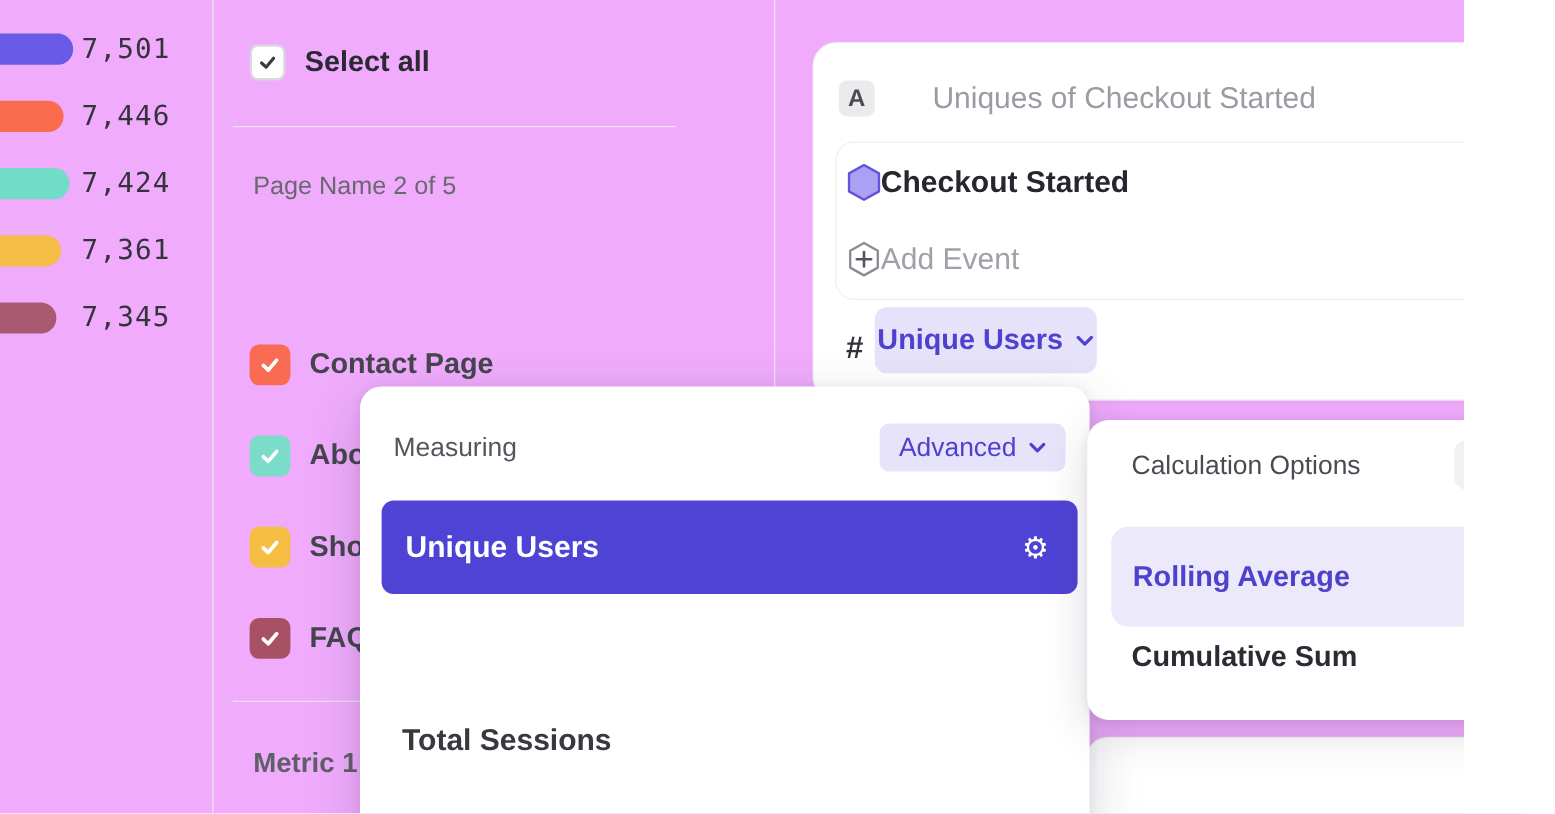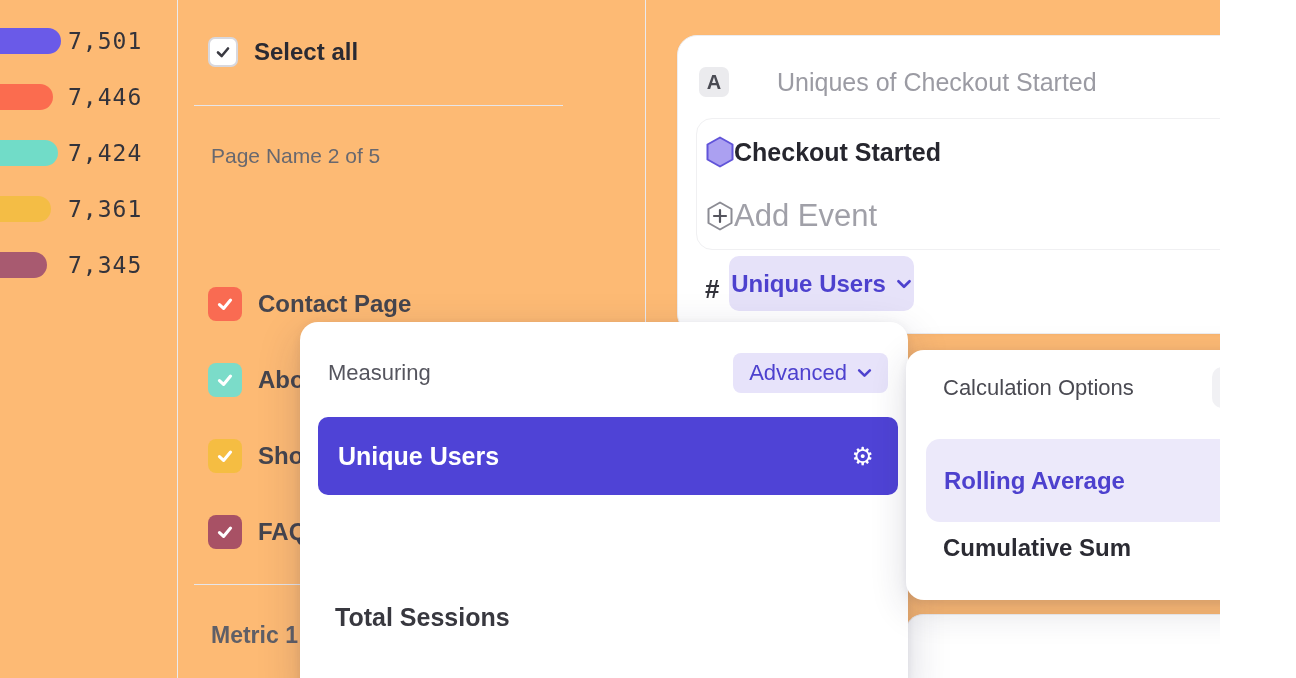--- a/index.html
+++ b/index.html
@@ -1,16 +1,16 @@
 <!DOCTYPE html>
 <html><head>
 <meta charset="utf-8">
 <style>
   html,body{margin:0;padding:0;background:#fff;}
-  #screen{position:relative;width:1220px;height:678px;background:#fdba74;overflow:hidden;
+  #screen{position:relative;width:1220px;height:678px;background:#f0abfc;overflow:hidden;
           font-family:"Liberation Sans",sans-serif;color:#2b2b33;}
 
   
   .vdiv{position:absolute;top:0;bottom:0;width:1px;background:#eaeaee;}
   .legend-bar{position:absolute;left:0;height:26px;border-radius:0 13px 13px 0;}
   .legend-val{position:absolute;left:68px;height:26px;display:flex;align-items:center;
               font-family:"DejaVu Sans Mono",monospace;font-size:23px;letter-spacing:1px;color:#33333b;}
 
   
   .check-row{position:absolute;left:208px;display:flex;align-items:center;gap:16px;height:34px;}
@@ -25,21 +25,21 @@
   
   .qcard{position:absolute;left:677px;top:35px;width:590px;height:297px;background:#fff;
          border:1px solid #ededf0;border-radius:20px;box-shadow:0 1px 3px rgba(0,0,0,.03);}
   .badge-a{position:absolute;left:21px;top:31px;width:30px;height:30px;border-radius:7px;background:#ebebee;
            display:flex;align-items:center;justify-content:center;font-size:20px;font-weight:700;color:#4a4b53;}
   .series-title{position:absolute;left:67px;top:31px;height:30px;display:flex;align-items:center;
                 font-size:25px;color:#9b9ba3;white-space:nowrap;margin-left:32px;}
   .ev-card{position:absolute;left:18px;top:82px;width:554px;height:130px;border:1px solid #f0f0f2;border-radius:16px;}
   .ev-row{position:absolute;left:9px;display:flex;align-items:center;height:32px;}
   .ev-name{font-size:25px;font-weight:700;color:#26262e;white-space:nowrap;}
-  .ev-add{font-size:31px;color:#a0a0a8;white-space:nowrap;}
+  .ev-add{font-size:25px;color:#a0a0a8;white-space:nowrap;}
   .hash{position:absolute;left:27px;top:238px;height:30px;display:flex;align-items:center;
         font-size:26px;font-weight:700;color:#33333b;}
   .m-chip{position:absolute;left:51px;top:220px;width:185px;height:55px;border-radius:10px;background:#e6e2f9;
           display:flex;align-items:center;justify-content:center;gap:10px;}
   .m-chip span{font-size:24px;font-weight:600;color:#4d41ce;white-space:nowrap;}
 
   
   .panel{position:absolute;left:300px;top:322px;width:608px;height:370px;background:#fff;z-index:10;
          border-radius:18px 18px 0 0;box-shadow:0 14px 44px rgba(35,35,70,.18),0 2px 10px rgba(35,35,70,.08);}
   .panel-head{position:absolute;left:28px;top:31px;width:560px;height:40px;display:flex;align-items:center;justify-content:space-between;}

